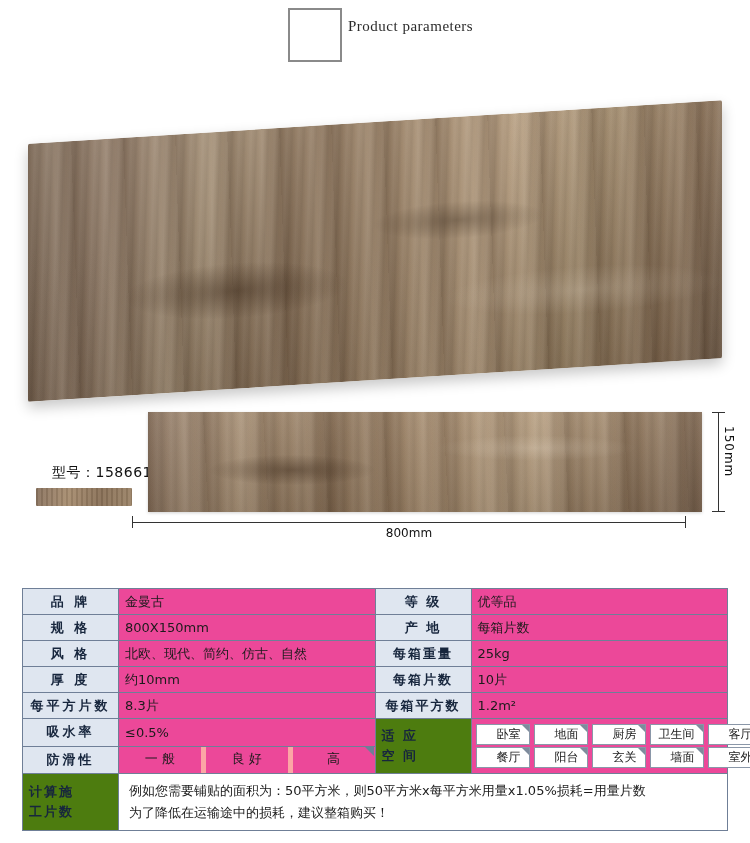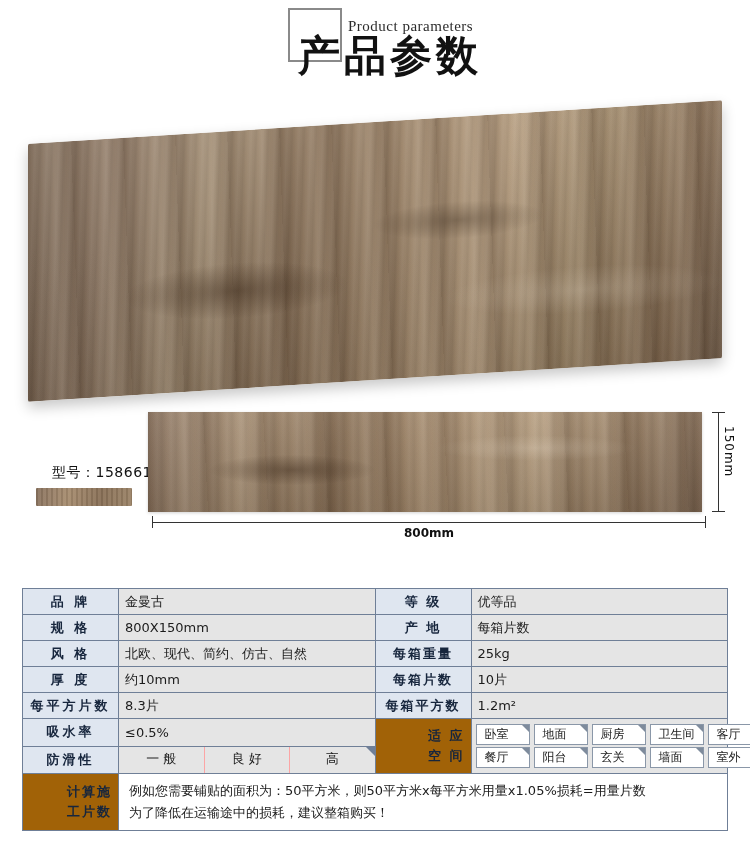--- a/index.html
+++ b/index.html
@@ -134,22 +134,22 @@
   .dim-v .txt {
     position: absolute; left: 12px; top: 14px;
     font-size: 12px; color: #111;
     writing-mode: vertical-rl;
     letter-spacing: 1px;
     font-family: "DejaVu Sans", sans-serif;
   }
   
   .dim-h {
     position: absolute;
-    left: 152px; top: 112px;
-    width: 554px; height: 22px; font-weight: bold;
+    left: 132px; top: 112px;
+    width: 554px; height: 22px;
   }
   .dim-h .line {
     position: absolute; left: 0; top: 4px; width: 554px; height: 1px; background: #333;
   }
   .dim-h .cap-l, .dim-h .cap-r {
     position: absolute; top: -2px; width: 1px; height: 12px; background: #333;
   }
   .dim-h .cap-l { left: 0; }
   .dim-h .cap-r { left: 553px; }
   .dim-h .txt {
@@ -189,79 +189,78 @@
     vertical-align: middle;
   }
   .k {
     background: #dfe6f0;
     text-align: center;
     font-weight: bold;
     letter-spacing: 3px;
     color: #17263d;
     width: 96px;
   }
-  .v { background: #e5e5e5; padding-left: 10px; }
+  .v { background: #ec4899; padding-left: 10px; }
   .k2 { background: #dfe6f0; text-align: center; font-weight: bold; letter-spacing: 2px; color: #17263d; width: 96px; margin-left: 32px; }
 
   
   .slip { padding: 0 !important; }
   .slip-wrap { display: flex; width: 100%; height: 100%; }
   .slip-wrap > div {
     flex: 1;
     text-align: center;
     line-height: 24px;
     position: relative;
     font-size: 13px;
   }
-  .slip-wrap > div + div { border-left: 1px solid #fca5a5; }
+  .slip-wrap > div + div { border-left: 5px solid #fca5a5; }
   .corner {
     position: absolute; right: 0; top: 0;
     width: 0; height: 0;
     border-top: 9px solid #6f7f97;
     border-left: 9px solid transparent;
   }
 
   
   .space-cell { padding: 3px 4px !important; }
   .space-row { display: flex; gap: 4px; margin: 2px 0; }
   .tag {
     border: 1px solid #8a97a8;
     background: #fff;
     font-size: 12px;
     padding: 1px 8px;
     min-width: 54px;
-    text-align: left;
+    text-align: right;
     position: relative;
   }
   .tag .corner2 {
     position: absolute; right: 0; top: 0;
     width: 0; height: 0;
     border-top: 7px solid #7e8b9c;
     border-left: 7px solid transparent;
   }
   .kk-tall {
-    background: #a16207; text-align: right; font-weight: bold;
+    background: #4d7c0f; text-align: left; font-weight: bold;
     letter-spacing: 2px; color: #17263d; line-height: 20px;
   }
   .calc-cell {
     background: #fff;
     font-size: 13px;
     line-height: 22px;
     padding: 6px 10px !important;
   }
 </style>
 </head>
 <body>
 
 <div class="page">
 
   <div class="header">
     <div class="header-box"></div>
     <div class="header-en">Product  parameters</div>
-    <div class="header-cn">产品参数</div>
   </div>
 
   <div class="hero">
     <div class="plank-big"></div>
   </div>
 
   <div class="dim-area">
     <div class="model-label">型号：158661</div>
     <div class="model-swatch"></div>
     <div class="plank-small"></div>

